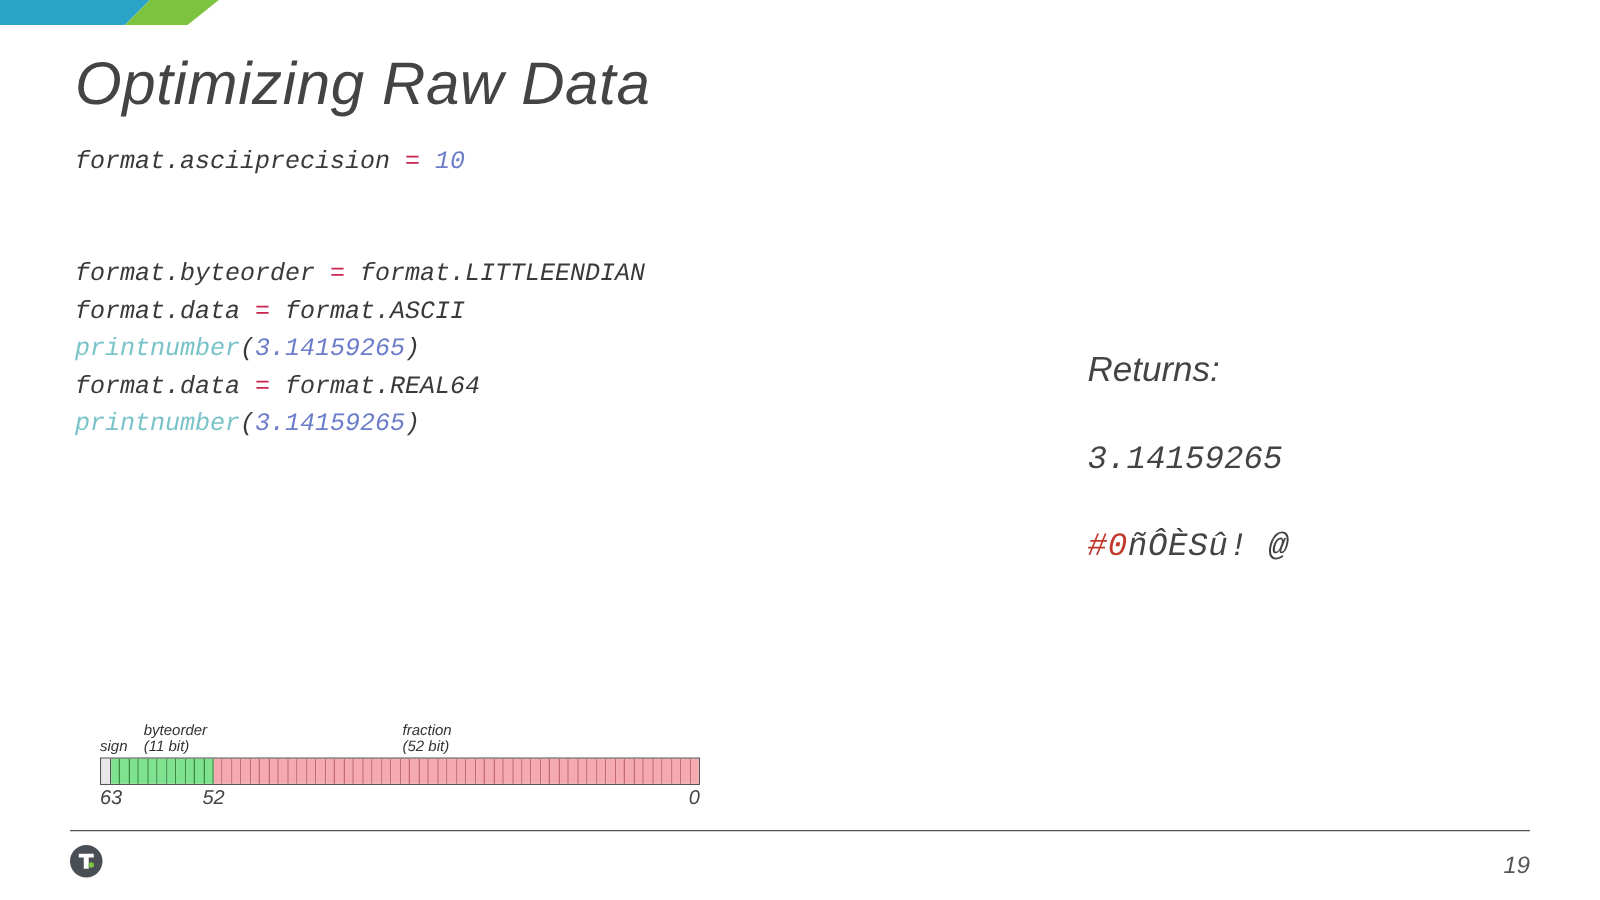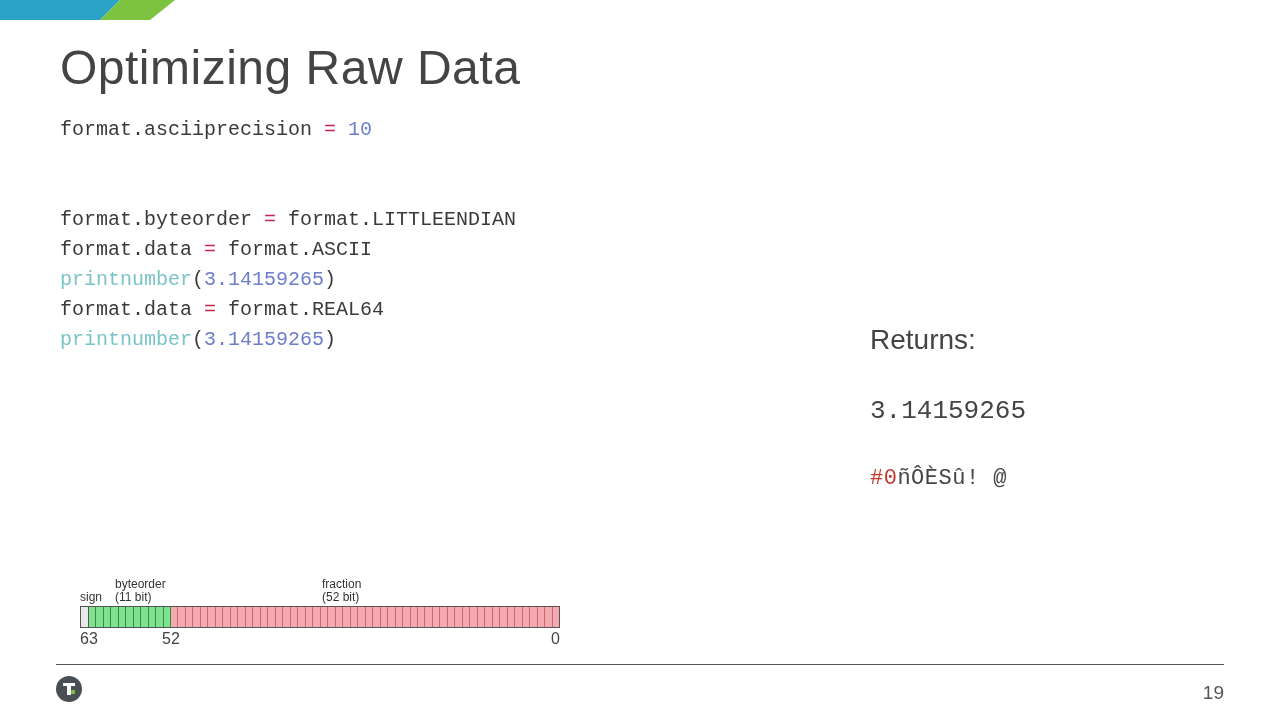--- a/index.html
+++ b/index.html
@@ -1,29 +1,29 @@
 <!DOCTYPE html>
 <html><head>
 <meta charset="utf-8">
 <style>
   * { box-sizing: border-box; margin: 0; padding: 0; }
   html, body { width: 1280px; height: 720px; font-family: Arial, Helvetica, sans-serif; color: #3a3a3a; background: #fff; overflow: hidden; }
-  .slide { position: relative; width: 1280px; height: 572px; }
+  .slide { position: relative; width: 1280px; height: 572px; font-style: italic; }
   .corner-accent { position: absolute; top: 0; left: 0; width: 200px; height: 20px; }
   .corner-accent svg { display: block; }
   .title { position: absolute; left: 60px; top: 40px; font-size: 48px; font-weight: 400; color: #444; letter-spacing: 0.5px; }
   .code-block { position: absolute; left: 60px; top: 115px; font-family: "Consolas","Menlo","Courier New",monospace; font-size: 20px; line-height: 1.5; color: #3a3a3a; }
   .code-block .line { white-space: pre; }
   .tok-op { color: #c7254e; }
   .tok-num { color: #6c7dca; }
   .tok-fn  { color: #79c3c9; }
   .returns-block { position: absolute; left: 870px; top: 280px; font-family: Arial, Helvetica, sans-serif; font-size: 28px; color: #444; }
-  .returns-label { margin-bottom: 40px; margin-top: 44px; }
+  .returns-label { margin-bottom: 40px; }
   .returns-ascii { font-family: "Consolas","Menlo","Courier New",monospace; font-size: 26px; margin-bottom: 40px; }
-  .returns-binary { font-family: "Consolas","Menlo","Courier New",monospace; font-size: 22px; letter-spacing: 0.5px; }
+  .returns-binary { font-family: "Consolas","Menlo","Courier New",monospace; font-size: 26px; letter-spacing: 0.5px; }
   .returns-binary .hashzero { color: #c0392b; }
   .bitrow { position: absolute; left: 80px; top: 548px; font-family: "Consolas","Menlo","Courier New",monospace; font-size: 17px; letter-spacing: 0.5px; white-space: pre; color: #444; }
   .bitrow .b-red   { color: #c0392b; }
   .bitrow .b-green { color: #27ae60; }
   .diagram { position: absolute; left: 80px; top: 578px; width: 480px; }
   .diagram-labels { position: relative; height: 28px; font-size: 12px; color: #333; }
   .lbl-sign     { position: absolute; left: 0;   top: 12px; }
   .lbl-exponent { position: absolute; left: 35px; top: 0;  line-height: 1.1; }
   .lbl-fraction { position: absolute; left: 242px; top: 0; line-height: 1.1; }
   .bitbar { position: relative; width: 480px; height: 22px; border: 1px solid #555; display: flex; }

